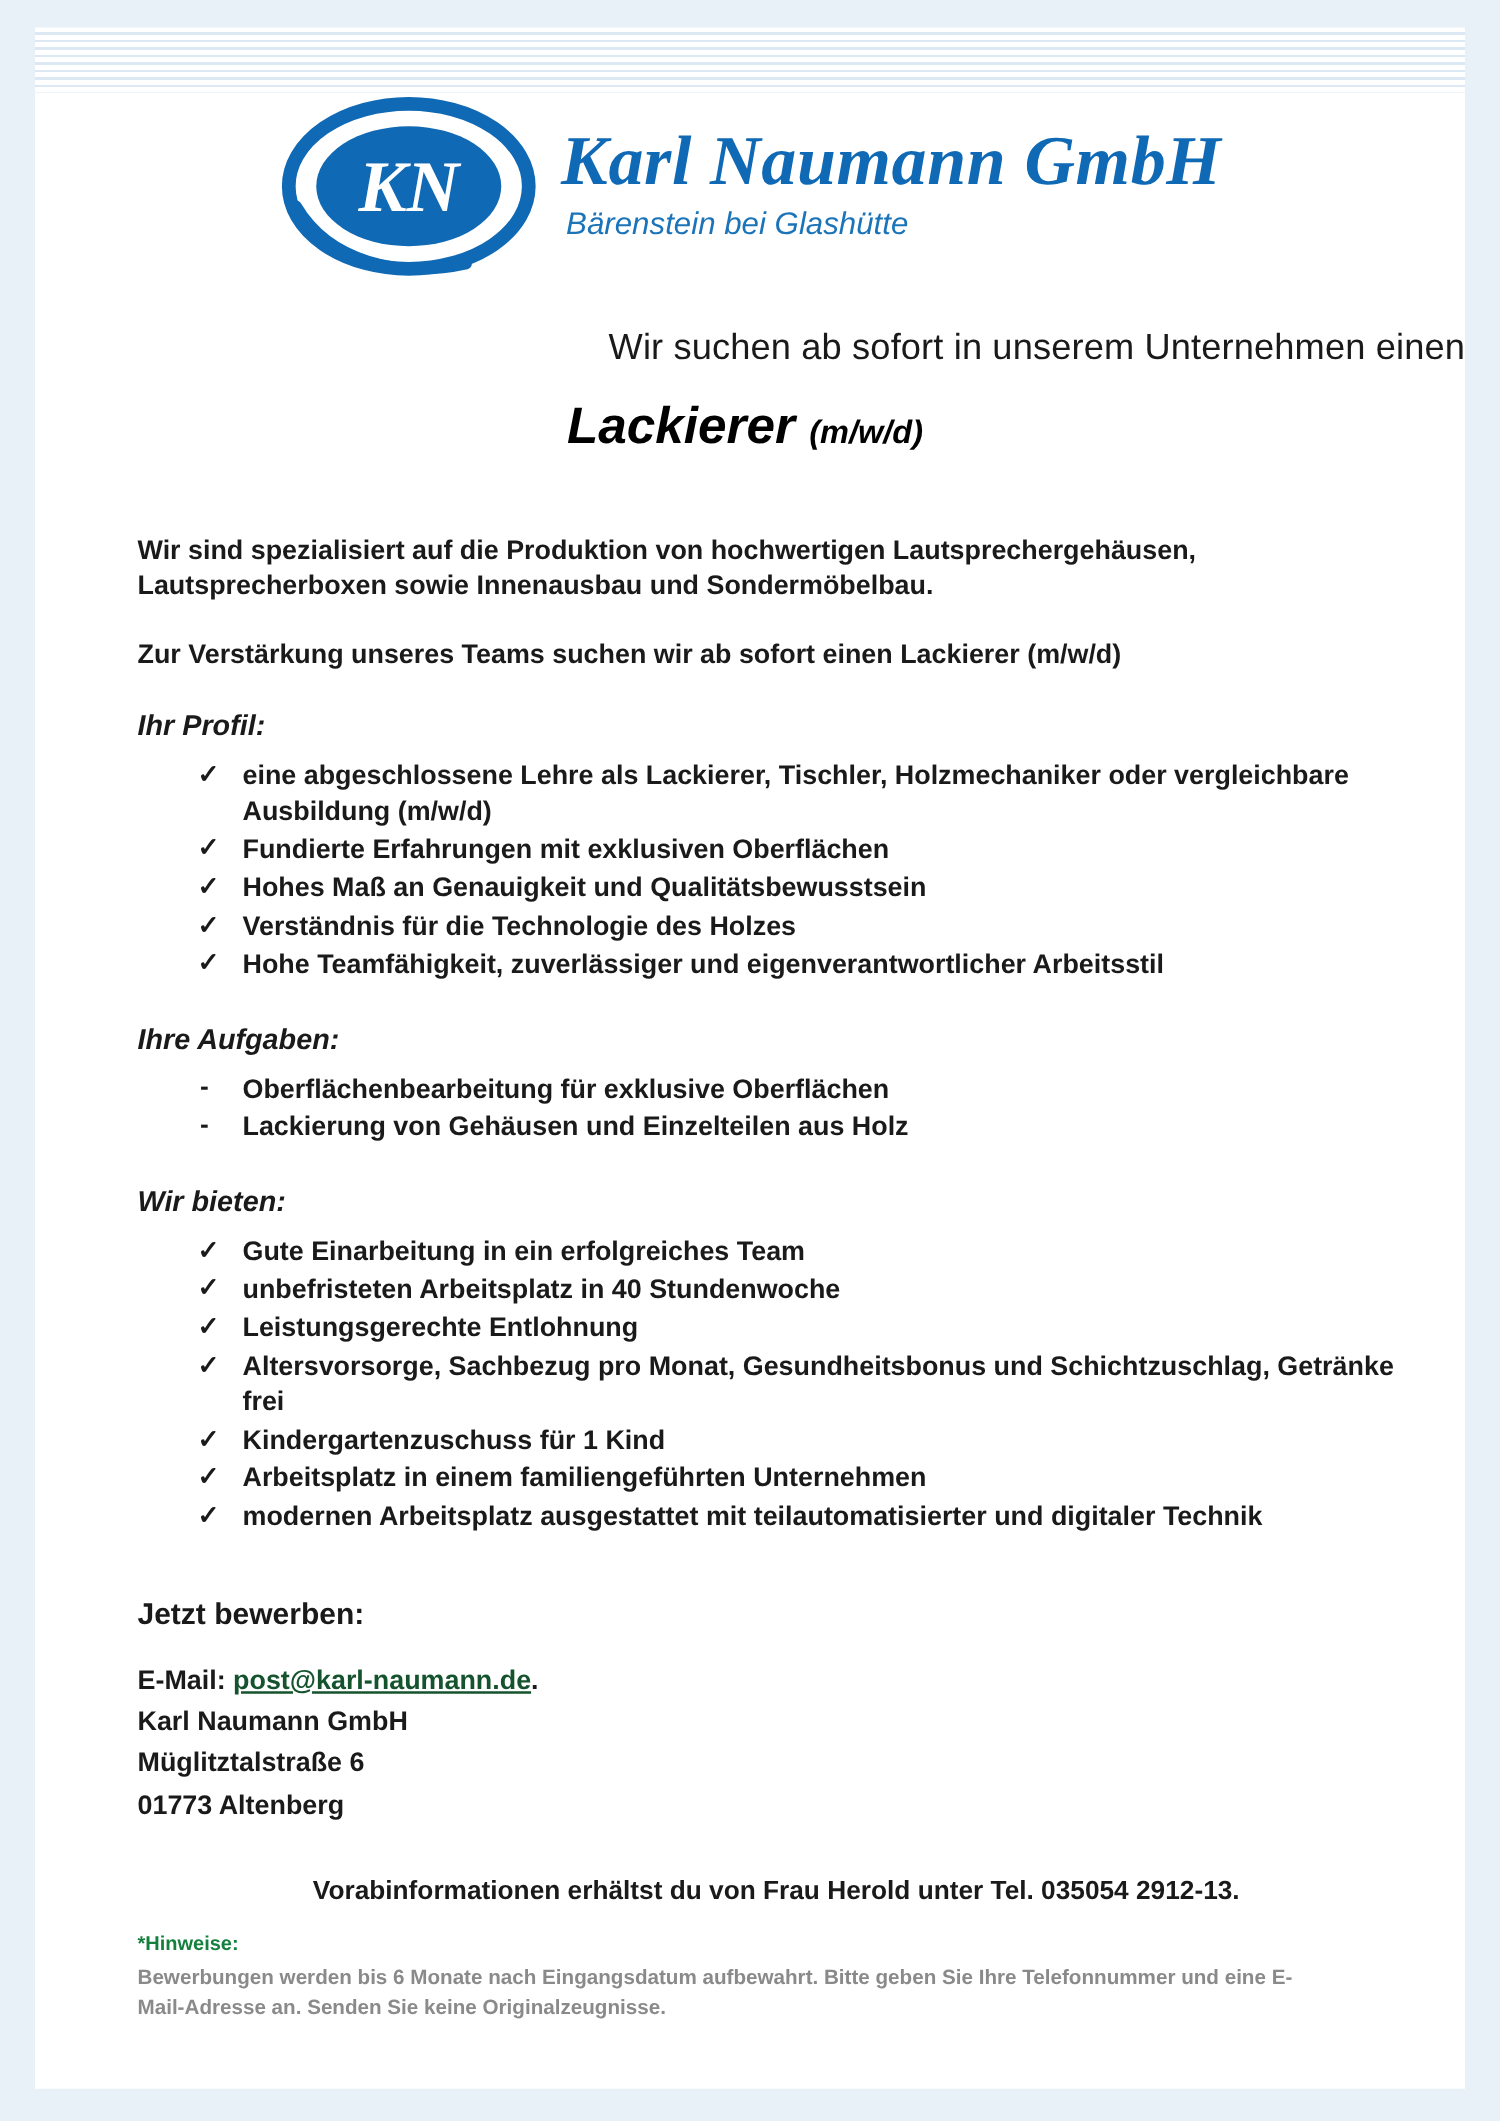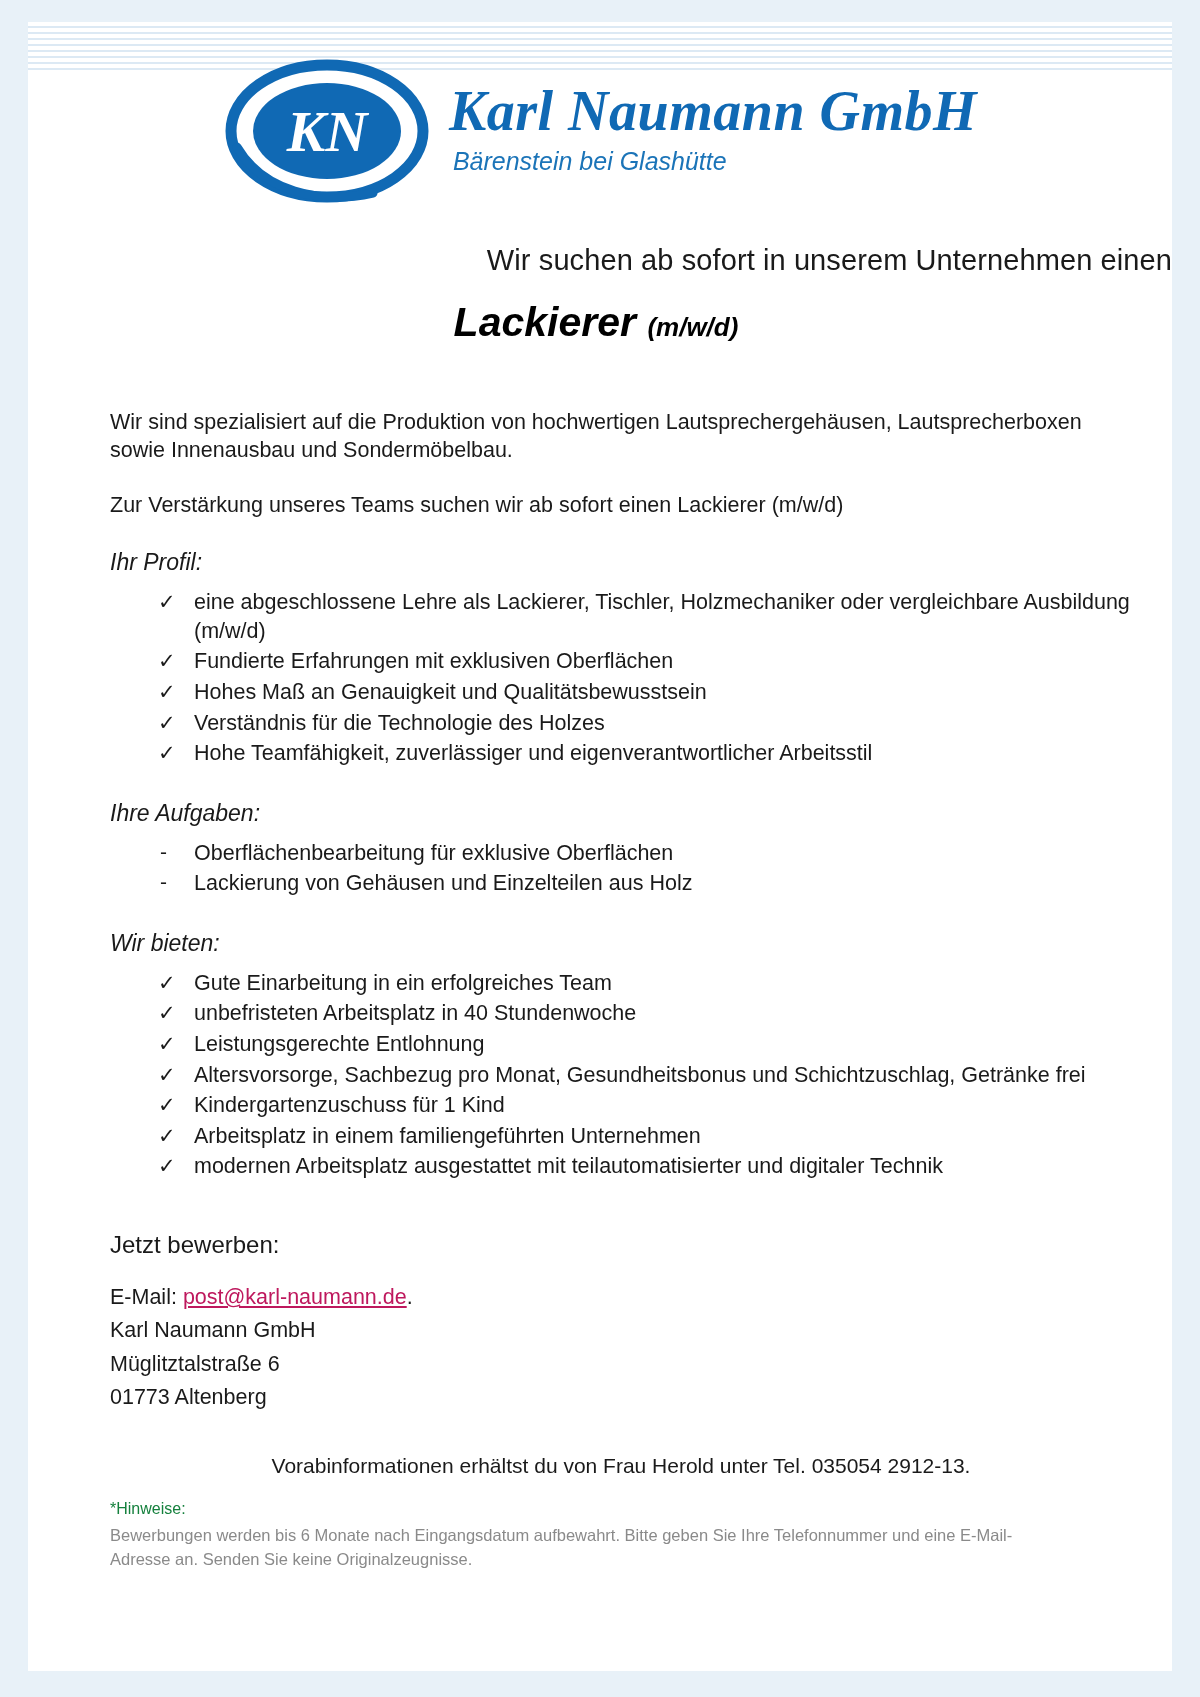--- a/index.html
+++ b/index.html
@@ -52,21 +52,21 @@
       #ffffff 0px,
       #ffffff 4px,
       #dce9f4 4px,
       #dce9f4 6px
     );
   }
   
   .header {
     position: relative;
     height: 190px;
-    margin: 0;
+    margin: 18px;
     padding-top: 14px;
     display: flex;
     align-items: center;
     justify-content: center;
   }
   .logo-wrap {
     display: flex;
     align-items: center;
     gap: 14px;
   }
@@ -121,20 +121,21 @@
   }
   .heading-2 .mwd {
     font-size: 26px;
     font-weight: bold;
     font-style: italic;
   }
   
   .body-area {
     padding: 0 40px 0 82px;
     color: #1a1a1a;
+    font-weight: bold;
   }
   .para {
     font-size: 21.5px;
     line-height: 1.32;
     margin: 0;
   }
   .spacer-62 { height: 62px; }
   .spacer-30 { height: 30px; }
   .spacer-26 { height: 26px; }
   .spacer-22 { height: 22px; }
@@ -175,21 +176,21 @@
     margin: 0;
     color: #1a1a1a;
   }
   .contact-line {
     font-size: 21.5px;
     line-height: 1.55;
     margin: 0;
     color: #1a1a1a;
   }
   .mail-link {
-    color: #be185d;
+    color: #14532d;
     text-decoration: underline;
   }
   .note-line {
     font-size: 21px;
     margin: 0;
     color: #1a1a1a;
     text-align: center;
   }
   .note-title {
     font-size: 16px;

